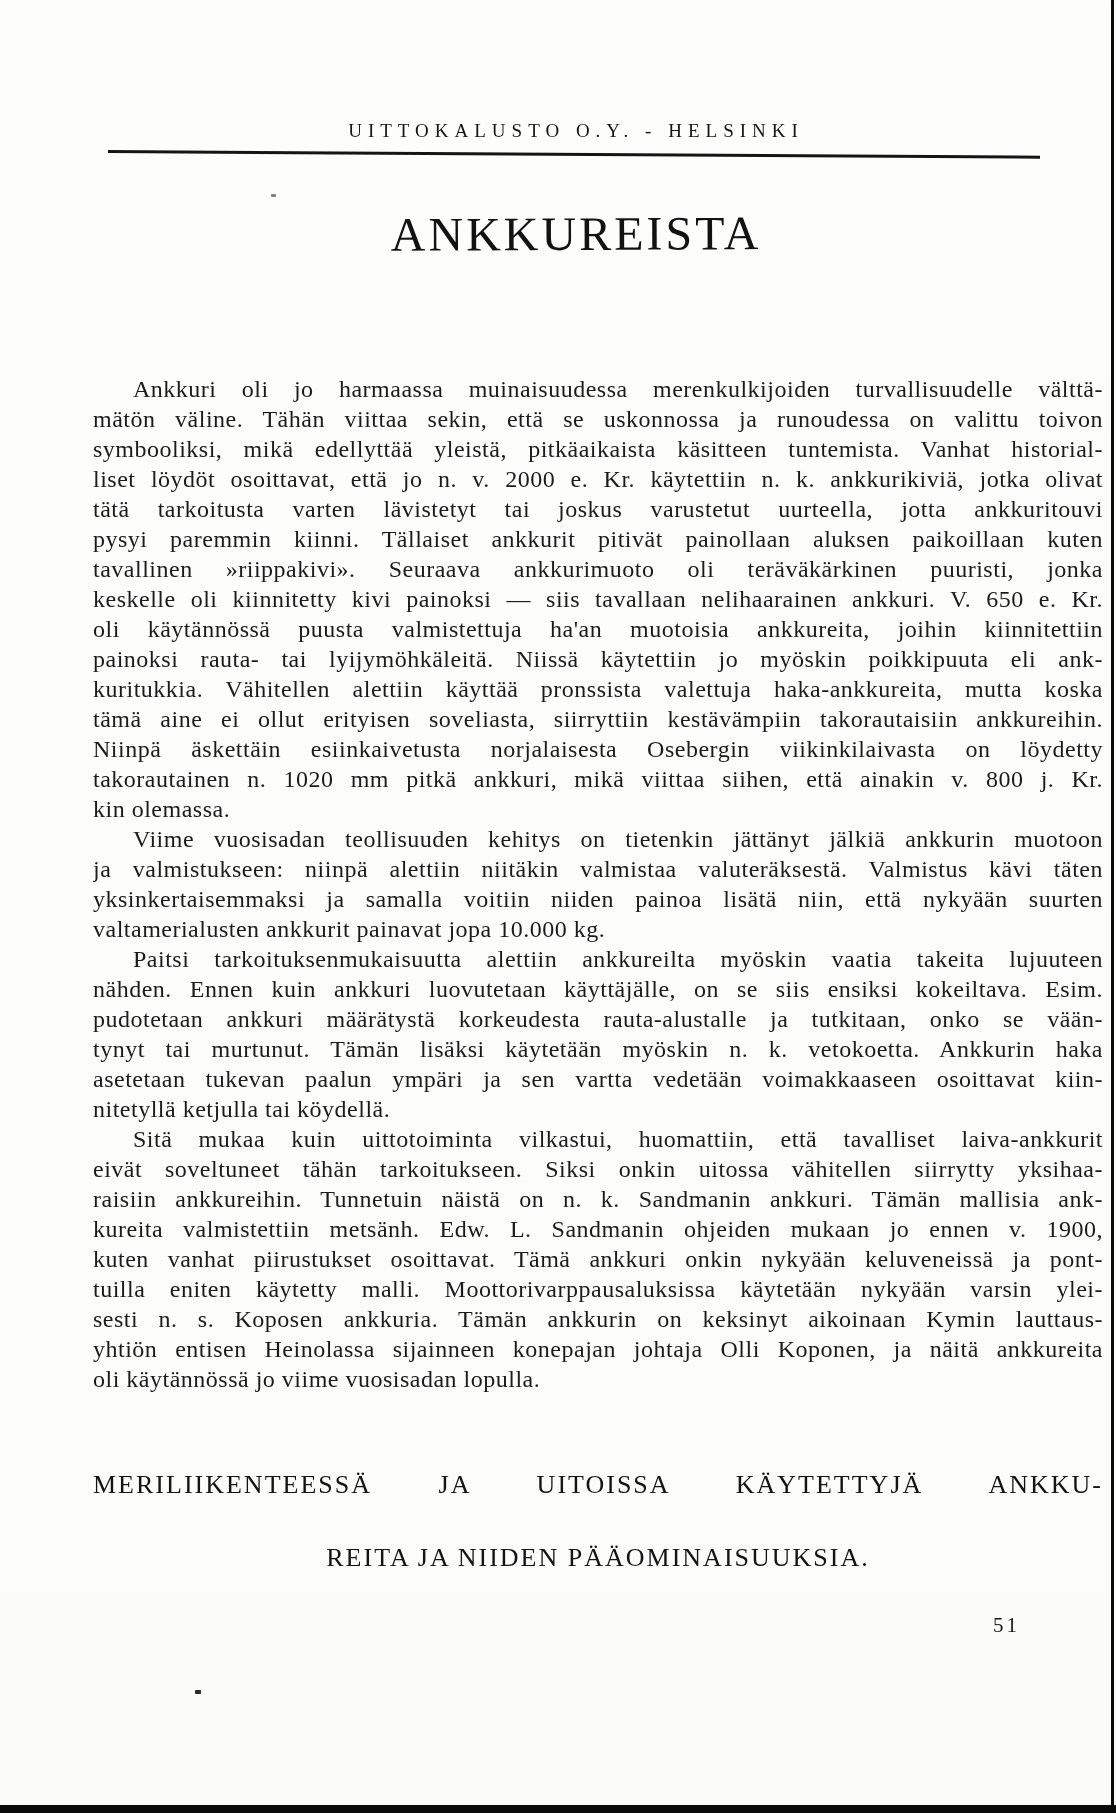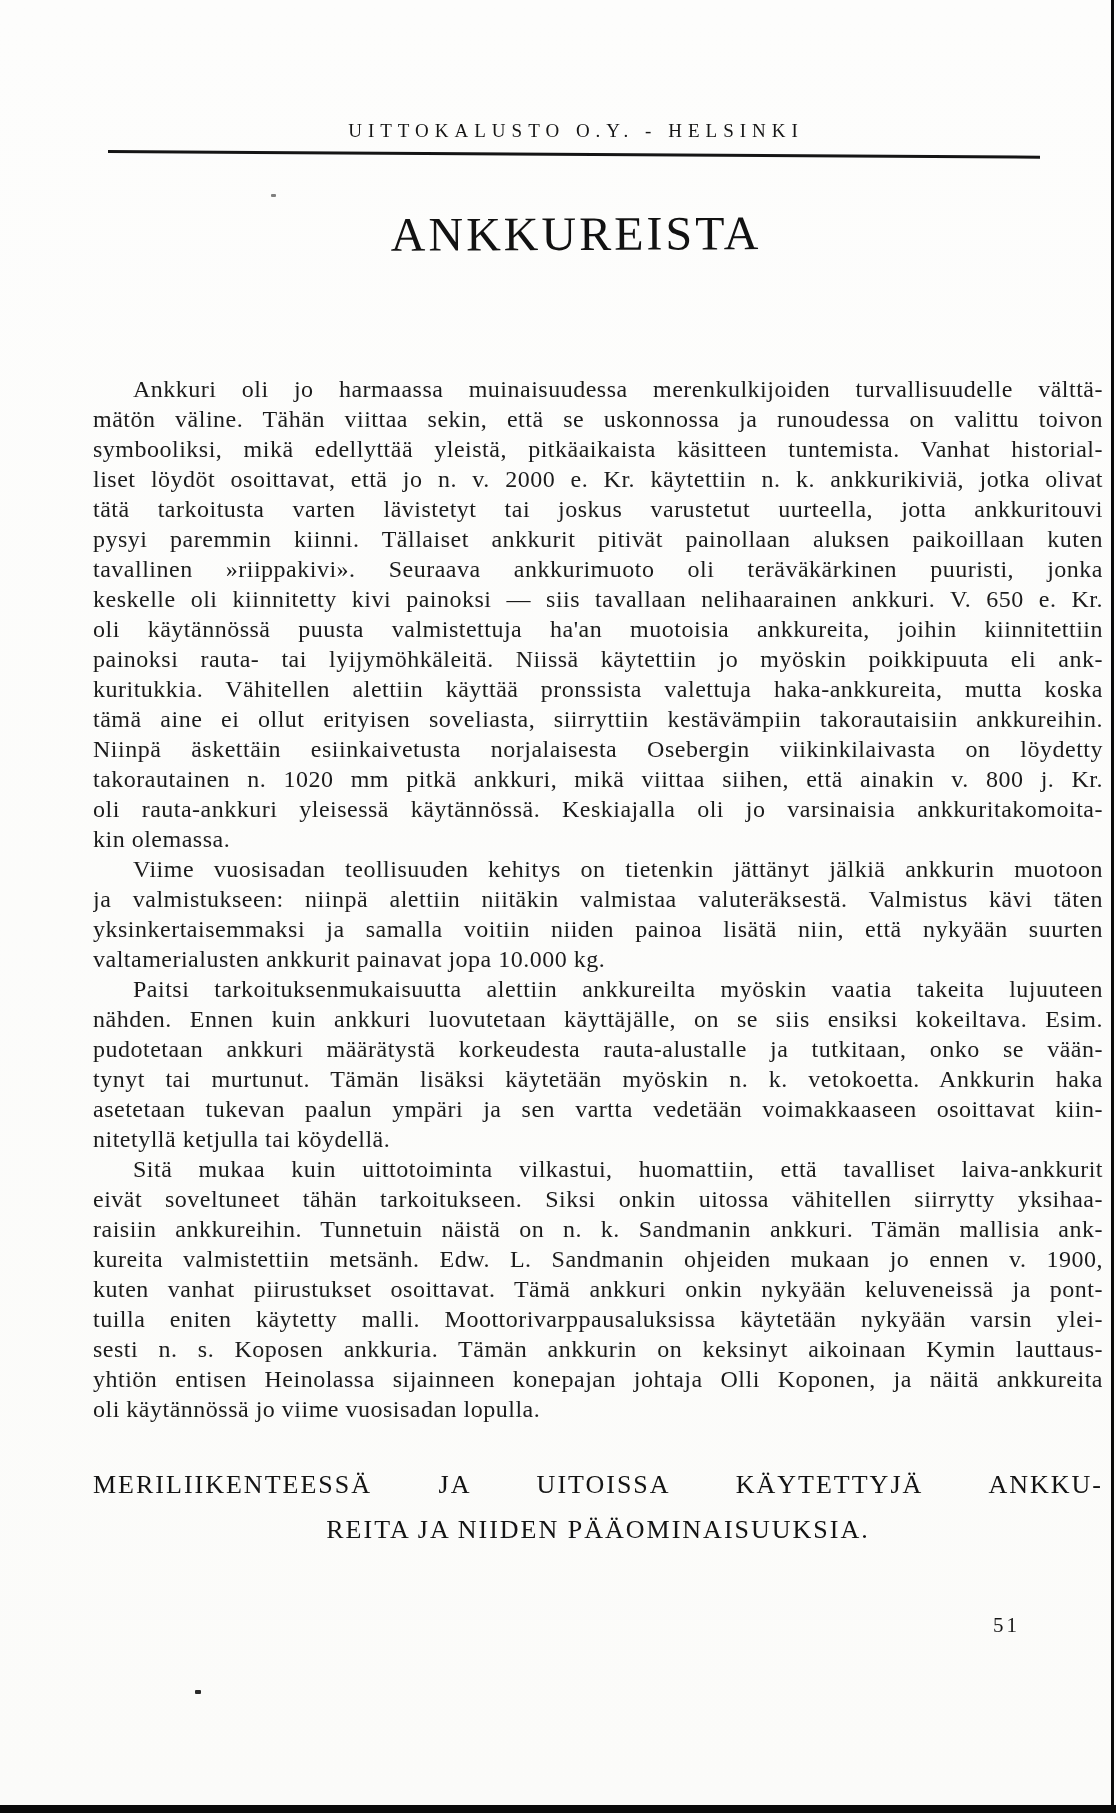--- a/index.html
+++ b/index.html
@@ -44,21 +44,21 @@
   .body-text .line.last{text-align-last:left;}
   .closing{
     position:absolute;top:1462px;left:93px;width:1010px;
     font-size:26px;line-height:45px;letter-spacing:2px;
     color:#141414;
   }
   .closing .line{
     height:45px;overflow:hidden;
     text-align:justify;text-align-last:justify;
   }
-  .closing .line.center{text-align:center;text-align-last:center;}
+  .closing .line.center{text-align:center;text-align-last:center;margin-top:28px;}
   .page-number{
     position:absolute;left:993px;top:1613px;
     font-size:21px;letter-spacing:3px;color:#161616;
   }
   .scan-edge-right{
     position:absolute;top:0;right:2px;width:3px;height:100%;
     background:#0a0a0a;
   }
   .scan-edge-bottom{
     position:absolute;left:0;bottom:0;width:100%;height:8px;
@@ -87,21 +87,20 @@
       <div class="line">tätä tarkoitusta varten lävistetyt tai joskus varustetut uurteella, jotta ankkuritouvi</div>
       <div class="line">pysyi paremmin kiinni.  Tällaiset ankkurit pitivät painollaan aluksen paikoillaan kuten</div>
       <div class="line">tavallinen »riippakivi».  Seuraava ankkurimuoto oli teräväkärkinen puuristi, jonka</div>
       <div class="line">keskelle oli kiinnitetty kivi painoksi — siis tavallaan nelihaarainen ankkuri.  V. 650 e. Kr.</div>
       <div class="line">oli käytännössä puusta valmistettuja ha'an muotoisia ankkureita, joihin kiinnitettiin</div>
       <div class="line">painoksi rauta- tai lyijymöhkäleitä.  Niissä käytettiin jo myöskin poikkipuuta eli ank-</div>
       <div class="line">kuritukkia.  Vähitellen alettiin käyttää pronssista valettuja haka-ankkureita, mutta koska</div>
       <div class="line">tämä aine ei ollut erityisen soveliasta, siirryttiin kestävämpiin takorautaisiin ankkureihin.</div>
       <div class="line">Niinpä äskettäin esiinkaivetusta norjalaisesta Osebergin viikinkilaivasta on löydetty</div>
       <div class="line">takorautainen n. 1020 mm pitkä ankkuri, mikä viittaa siihen, että ainakin v. 800 j. Kr.</div>
-      <div class="line">oli rauta-ankkuri yleisessä käytännössä.  Keskiajalla oli jo varsinaisia ankkuritakomoita-</div>
       <div class="line last">kin olemassa.</div>
       <div class="line first">Viime vuosisadan teollisuuden kehitys on tietenkin jättänyt jälkiä ankkurin muotoon</div>
       <div class="line">ja valmistukseen: niinpä alettiin niitäkin valmistaa valuteräksestä.  Valmistus kävi täten</div>
       <div class="line">yksinkertaisemmaksi ja samalla voitiin niiden painoa lisätä niin, että nykyään suurten</div>
       <div class="line last">valtamerialusten ankkurit painavat jopa 10.000 kg.</div>
       <div class="line first">Paitsi tarkoituksenmukaisuutta alettiin ankkureilta myöskin vaatia takeita lujuuteen</div>
       <div class="line">nähden.  Ennen kuin ankkuri luovutetaan käyttäjälle, on se siis ensiksi kokeiltava.  Esim.</div>
       <div class="line">pudotetaan ankkuri määrätystä korkeudesta rauta-alustalle ja tutkitaan, onko se vään-</div>
       <div class="line">tynyt tai murtunut.  Tämän lisäksi käytetään myöskin n. k. vetokoetta.  Ankkurin haka</div>
       <div class="line">asetetaan tukevan paalun ympäri ja sen vartta vedetään voimakkaaseen osoittavat kiin-</div>

